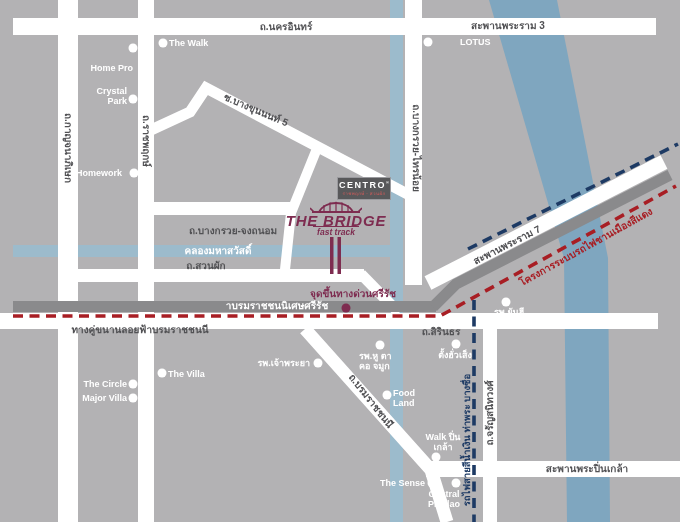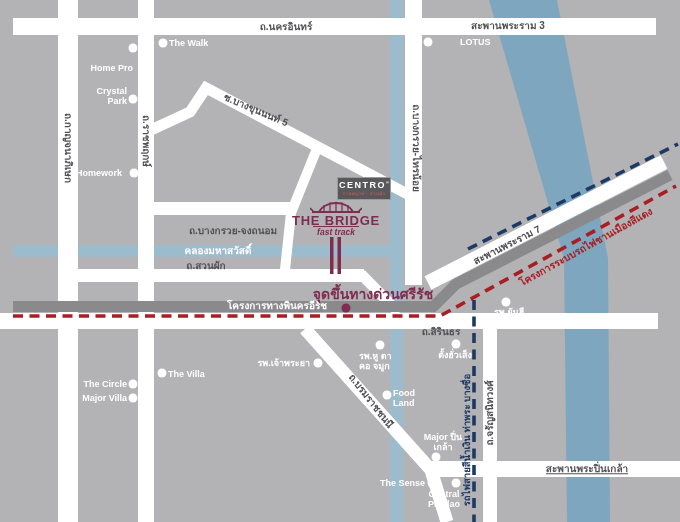--- a/index.html
+++ b/index.html
@@ -109,57 +109,58 @@
   </svg>
 
   <div class="lbl rd" style="left:286px;top:27px;transform:translate(-50%,-50%);">ถ.นครอินทร์</div>
   <div class="lbl rd" style="left:508px;top:26px;transform:translate(-50%,-50%);">สะพานพระราม 3</div>
   <div class="lbl rd" style="left:68px;top:148px;transform:translate(-50%,-50%) rotate(90deg);">ถ.กาญจนาภิเษก</div>
   <div class="lbl rd" style="left:146px;top:141px;transform:translate(-50%,-50%) rotate(90deg);">ถ.ราชพฤกษ์</div>
   <div class="lbl rd" style="left:416px;top:148px;transform:translate(-50%,-50%) rotate(90deg);">ถ.บางกรวย-ไทรน้อย</div>
   <div class="lbl rd" style="left:256px;top:110px;transform:translate(-50%,-50%) rotate(23deg);">ซ.บางขุนนนท์ 5</div>
   <div class="lbl rd" style="left:233px;top:231px;transform:translate(-50%,-50%);">ถ.บางกรวย-จงถนอม</div>
   <div class="lbl rd" style="left:206px;top:266px;transform:translate(-50%,-50%);">ถ.สวนผัก</div>
+  <div class="lbl rd" style="left:140px;top:330px;transform:translate(-50%,-50%);">ทางคู่ขนานลอยฟ้าบรมราชชนนี</div>
   <div class="lbl rd" style="left:441px;top:332px;transform:translate(-50%,-50%);">ถ.สิรินธร</div>
   <div class="lbl rd" style="left:507px;top:245px;transform:translate(-50%,-50%) rotate(-27deg);">สะพานพระราม 7</div>
   <div class="lbl rd" style="left:371px;top:401px;transform:translate(-50%,-50%) rotate(52deg);">ถ.บรมราชชนนี</div>
   <div class="lbl rd" style="left:490px;top:413px;transform:translate(-50%,-50%) rotate(-90deg);">ถ.จรัญสนิทวงศ์</div>
-  <div class="lbl rd" style="left:587px;top:469px;transform:translate(-50%,-50%);text-decoration:underline;">สะพานพระปิ่นเกล้า</div>
+  <div class="lbl rd" style="left:587px;top:469px;transform:translate(-50%,-50%);">สะพานพระปิ่นเกล้า</div>
 
   <div class="lbl rd white" style="left:218px;top:251px;transform:translate(-50%,-50%);">คลองมหาสวัสดิ์</div>
-  <div class="lbl rd white" style="left:277px;top:306px;transform:translate(-50%,-50%);">โครงการทางพินครอีรัช</div>
-  <div class="lbl maroon" style="left:373px;top:294px;transform:translate(-50%,-50%);font-size:14px;font-weight:bold;">จุดขึ้นทางด่วนศรีรัช</div>
+  <div class="lbl rd white" style="left:277px;top:306px;transform:translate(-50%,-50%);">าบรมราชชนนิเศษศรีรัช</div>
+  <div class="lbl maroon" style="left:353px;top:294px;transform:translate(-50%,-50%);font-size:10px;font-weight:bold;">จุดขึ้นทางด่วนศรีรัช</div>
   <div class="lbl red" style="left:586px;top:247px;transform:translate(-50%,-50%) rotate(-29deg);font-size:10px;font-weight:bold;">โครงการระบบรถไฟชานเมืองสีแดง</div>
   <div class="lbl navy" style="left:467px;top:440px;transform:translate(-50%,-50%) rotate(-90deg);font-size:9.5px;font-weight:bold;">รถไฟสายสีน้ำเงิน ท่าพระ บางซื่อ</div>
 
   <div class="lbl poi" style="left:133px;top:48px;transform:translate(-100%,-50%);margin-top:20px;">Home Pro</div>
   <div class="lbl poi" style="left:169px;top:43px;transform:translate(0,-50%);">The Walk</div>
   <div class="lbl poi wrap" style="left:127px;top:96px;width:42px;text-align:right;transform:translate(-100%,-50%);">Crystal Park</div>
   <div class="lbl poi" style="left:122px;top:173px;transform:translate(-100%,-50%);">Homework</div>
   <div class="lbl poi" style="left:436px;top:42px;transform:translate(0,-50%);margin-left:24px;">LOTUS</div>
   <div class="lbl poi" style="left:168px;top:374px;transform:translate(0,-50%);">The Villa</div>
   <div class="lbl poi" style="left:127px;top:384px;transform:translate(-100%,-50%);">The Circle</div>
   <div class="lbl poi" style="left:127px;top:398px;transform:translate(-100%,-50%);">Major Villa</div>
   <div class="lbl poi" style="left:310px;top:363px;transform:translate(-100%,-50%);">รพ.เจ้าพระยา</div>
   <div class="lbl poi wrap" style="left:381px;top:351px;width:44px;text-align:left;transform:translate(-50%,0);">รพ.หู ตา คอ จมูก</div>
   <div class="lbl poi" style="left:455px;top:350px;transform:translate(-50%,0);">ตั้งฮั่วเส็ง</div>
   <div class="lbl poi wrap" style="left:393px;top:398px;width:30px;transform:translate(0,-50%);">Food Land</div>
-  <div class="lbl poi wrap" style="left:443px;top:442px;width:46px;text-align:center;transform:translate(-50%,-50%);">Major ปิ่นเกล้า</div>
+  <div class="lbl poi wrap" style="left:443px;top:442px;width:46px;text-align:center;transform:translate(-50%,-50%);">Walk ปิ่นเกล้า</div>
   <div class="lbl poi" style="left:425px;top:483px;transform:translate(-100%,-50%);">The Sense</div>
   <div class="lbl poi wrap" style="left:444px;top:489px;width:46px;text-align:center;transform:translate(-50%,0);">Central Pinklao</div>
   <div class="lbl poi" style="left:494px;top:312px;transform:translate(0,-50%);">รพ.ยันฮี</div>
 
   <div id="centro">
     <div class="nm"><span>CENTRO</span><sup class="reg">®</sup></div>
     <div class="tg">ราชพฤกษ์ - สวนผัก</div>
   </div>
 
   <svg id="bridge-icon" width="52" height="18" viewBox="0 0 52 18">
     <path d="M2,15 L50,15" stroke="var(--c-maroon,#7e2c50)" stroke-width="1.8" fill="none"></path>
     <path d="M0,11 L4,15 M52,11 L48,15" stroke="var(--c-maroon,#7e2c50)" stroke-width="1.6" fill="none"></path>
     <path d="M9,15 C15,3 37,3 43,15" stroke="var(--c-maroon,#7e2c50)" stroke-width="1.8" fill="none"></path>
     <path d="M14,15 L14,8 M20,15 L20,5.4 M26,15 L26,4.8 M32,15 L32,5.4 M38,15 L38,8" stroke="var(--c-maroon,#7e2c50)" stroke-width="1.2" fill="none"></path>
   </svg>
-  <div class="lbl maroon" style="left:336px;top:221px;transform:translate(-50%,-50%);font-size:13px;font-weight:bold;letter-spacing:.8px;">THE BRIDGE</div>
+  <div class="lbl maroon" style="left:336px;top:221px;transform:translate(-50%,-50%);font-size:15px;font-weight:bold;letter-spacing:.8px;font-style:italic;">THE BRIDGE</div>
   <div id="bridge-underline"></div>
   <div class="lbl maroon" style="left:336px;top:233px;transform:translate(-50%,-50%);font-size:8.5px;font-weight:bold;font-style:italic;">fast track</div>
 
 </div>
 
 </body></html>

